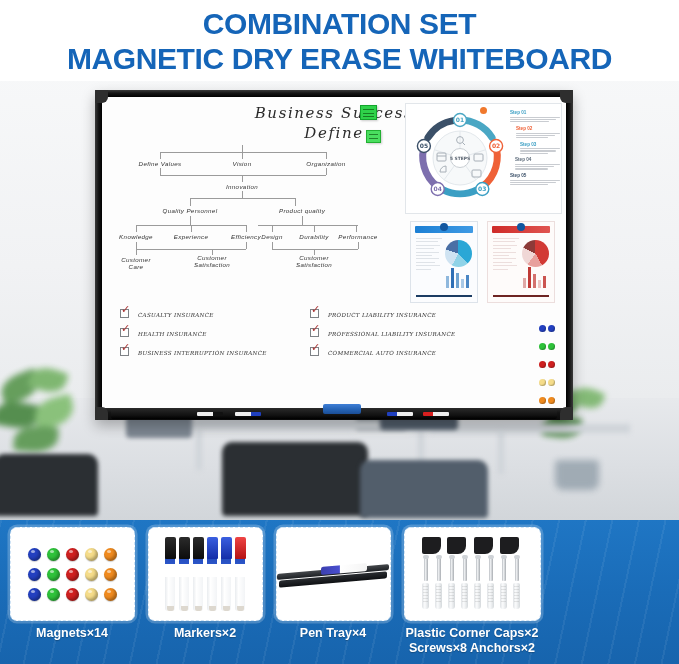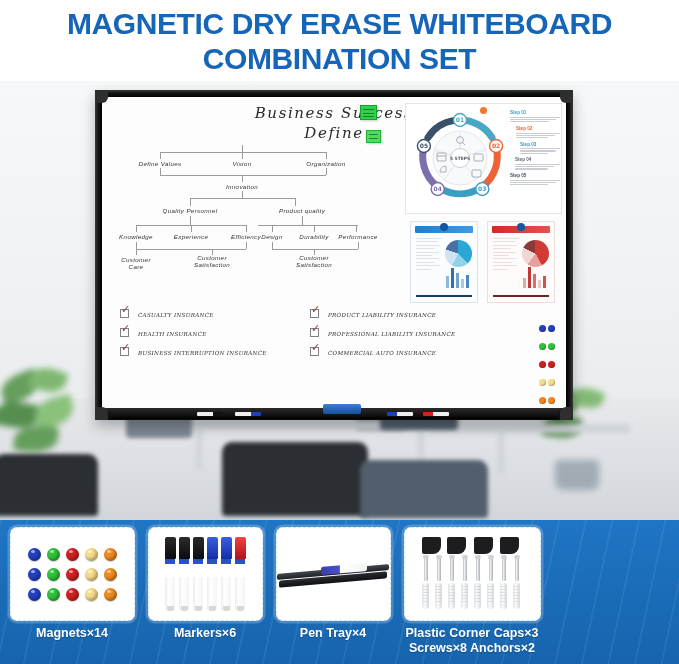--- a/index.html
+++ b/index.html
@@ -287,22 +287,22 @@
   .anchor { position: absolute; top: 48px; width: 7px; height: 26px;
     background: linear-gradient(90deg,#dfe2e5 0%,#fbfcfd 40%,#d5d9dc 100%);
     border-radius: 2px 2px 3px 3px; }
   .anchor::after { content:""; position:absolute; inset:3px 1px 6px 1px;
     background: repeating-linear-gradient(180deg, rgba(0,0,0,.09) 0 1px, transparent 1px 3px); }
 </style>
 </head>
 <body>
 
 <div class="title-block">
+  <div class="title-line">COMBINATION SET</div>
   <div class="title-line">MAGNETIC DRY ERASE WHITEBOARD</div>
-  <div class="title-line">COMBINATION SET</div>
 </div>
 
 <div class="scene">
   <div class="wall"></div>
   <div class="floor-band"></div>
 
   <div class="plant">
     <div class="leaf" style="left:10px;top:6px;width:40px;height:26px;transform:rotate(-20deg)"></div>
     <div class="leaf" style="left:40px;top:0px;width:36px;height:24px;transform:rotate(18deg);background:#7ab56b"></div>
     <div class="leaf" style="left:4px;top:34px;width:46px;height:26px;transform:rotate(10deg);background:#4e8a47"></div>
@@ -677,21 +677,21 @@
             <div class="pen-tip"></div>
         </div>
         <div class="pen">
           <div class="pen-body"></div>
             <div class="pen-lbl" style="background:linear-gradient(180deg,#1b3fa8 0,#2b55c8 55%,#fff 56%)"></div>
           <div class="pen-cap" style="background:linear-gradient(180deg,#ef4444,#b51212)"></div>
             <div class="pen-tip"></div>
         </div>
       </div>
     </div>
-    <div class="cell-label">Markers×6</div>
+    <div class="cell-label">Markers×2</div>
   </div>
 
 
   <div class="cell" style="width:122px">
     <div class="cell-card" style="width:115px;height:94px">
       <div class="tray-img">
         <div class="tray-bar1"></div>
         <div class="tray-bar2"></div>
         <div class="tray-pen"></div>
       </div>
@@ -720,17 +720,17 @@
         <div class="anchor" style="left:17px"></div>
         <div class="anchor" style="left:30px"></div>
         <div class="anchor" style="left:43px"></div>
         <div class="anchor" style="left:56px"></div>
         <div class="anchor" style="left:69px"></div>
         <div class="anchor" style="left:82px"></div>
         <div class="anchor" style="left:95px"></div>
       </div>
     </div>
     <div class="cell-label">
-      <div>Plastic Corner Caps×3</div>
+      <div>Plastic Corner Caps×2</div>
       <div>Screws×8  Anchors×2</div>
     </div>
   </div>
 </div>
 
 </body></html>

